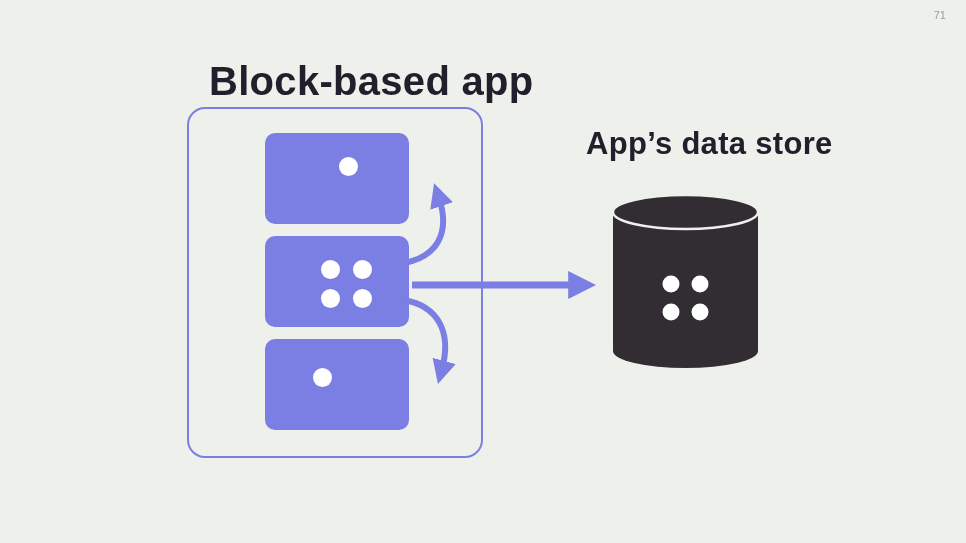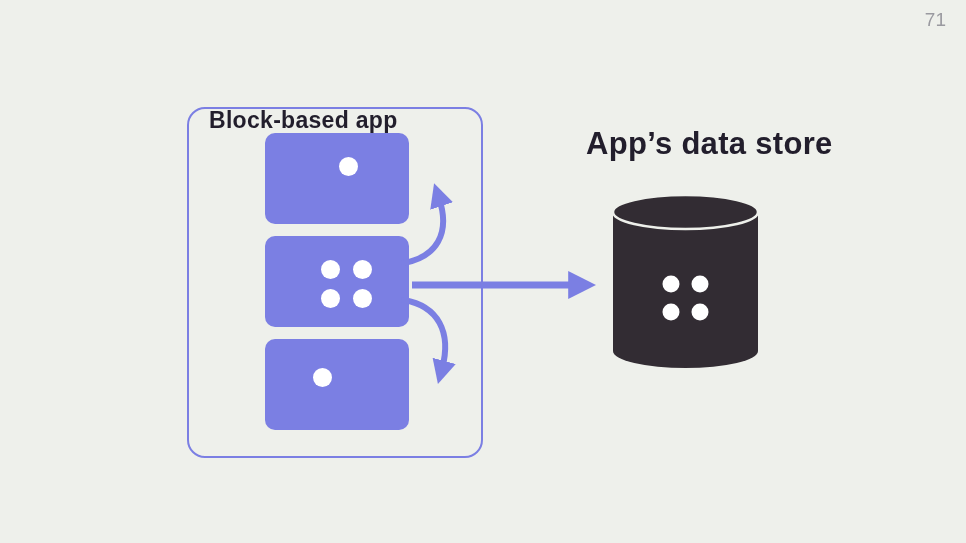--- a/index.html
+++ b/index.html
@@ -6,25 +6,25 @@
   html, body { width: 966px; height: 543px; }
   body {
     background: var(--bg, #eef0eb);
     font-family: "Liberation Sans", sans-serif;
     position: relative;
     overflow: hidden;
     color: var(--text, #221e2c);
   }
   .page-number {
     position: absolute; top: 9px; right: 20px;
-    font-size: 19px; color: var(--muted, #9a9aa0);
+    font-size: 11px; color: var(--muted, #9a9aa0);
   }
   .app-title {
     position: absolute; left: 209px; top: 59px;
-    font-size: 23px; font-weight: 600; letter-spacing: .3px; margin-top: 48px;
+    font-size: 40px; font-weight: 600; letter-spacing: .3px;
   }
   .datastore-title {
     position: absolute; left: 566px; top: 126px;
     font-size: 31px; font-weight: 600; letter-spacing: .3px; margin-left: 20px;
   }
   .app-frame {
     position: absolute; left: 187px; top: 107px;
     width: 296px; height: 351px;
     border: 2px solid var(--accent, #7b7fe3);
     border-radius: 18px;

